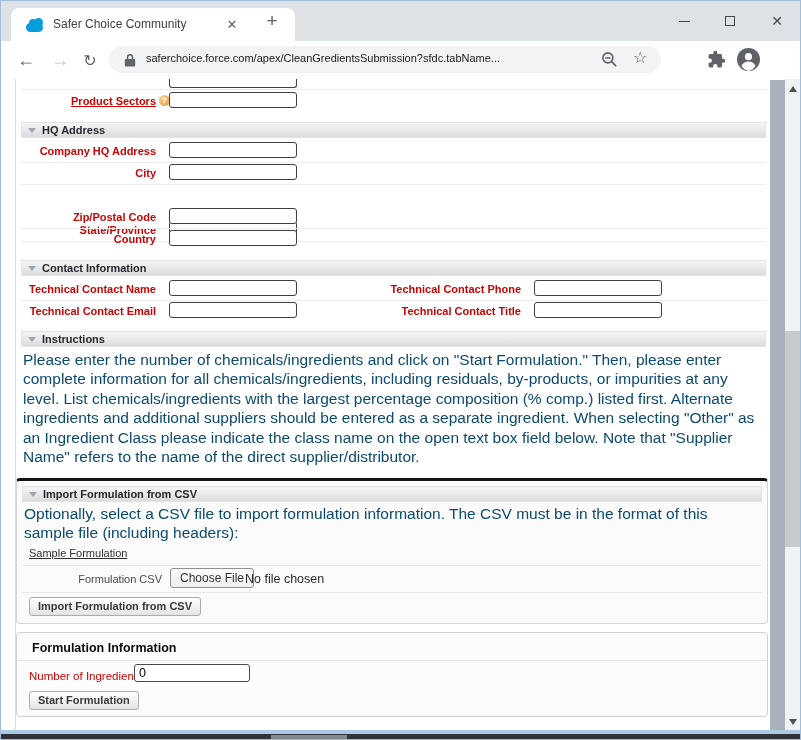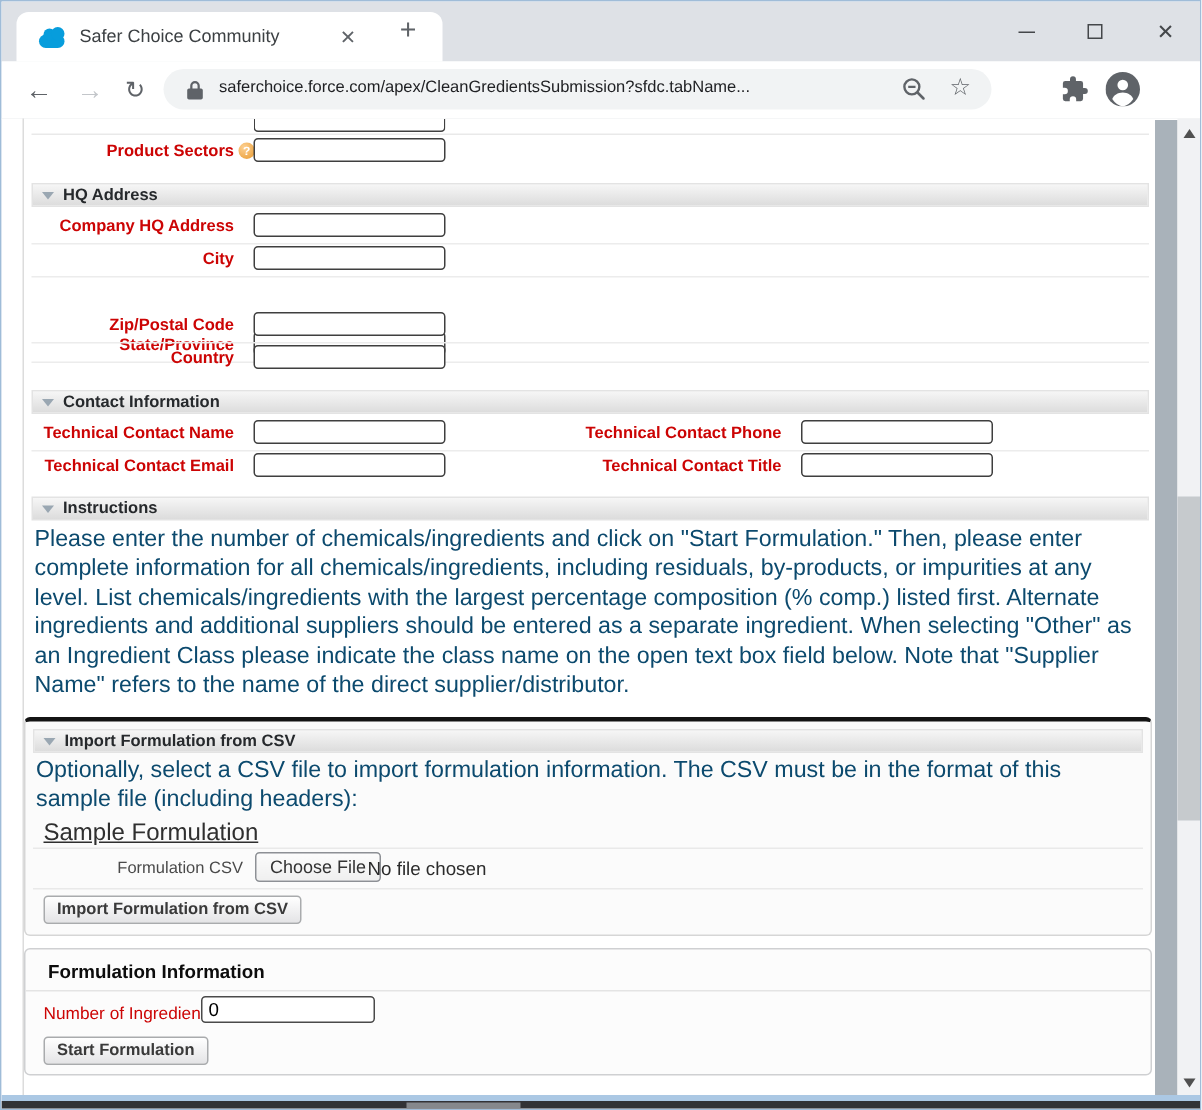--- a/index.html
+++ b/index.html
@@ -45,21 +45,21 @@
            background:radial-gradient(circle at 35% 30%,#fdd092,#e8992e);color:#fff;font-size:8px;font-weight:bold;
            text-align:center;line-height:11px;}
   .bigtext{position:absolute;font-size:15.5px;line-height:19.4px;color:#0c4a6e;}
   .box{position:absolute;left:15px;width:752px;box-sizing:border-box;background:#fcfcfc;border:1px solid #d6d6d6;border-radius:4px;}
   .sfbtn{position:absolute;height:19px;padding:0 8px;font-size:11px;font-weight:bold;color:#3a3a3a;
          background:linear-gradient(#ffffff,#e4e4e6);border:1px solid #a9abad;border-radius:3px;
          font-family:"Liberation Sans",sans-serif;line-height:17px;}
   .filebtn{position:absolute;height:20px;padding:0 9px;font-size:12px;color:#333;
            background:linear-gradient(#fcfcfc,#efefef);border:1px solid #8d9095;border-radius:3px;
            font-family:"Liberation Sans",sans-serif;line-height:18px;}
-  .link{font-size:16px;color:#2f2f2f;text-decoration:underline;}
+  .link{font-size:11px;color:#2f2f2f;text-decoration:underline;}
   .graylabel{position:absolute;font-size:11px;color:#4a4a4a;text-align:right;}
   
   .inner-scroll{position:absolute;left:769px;top:1px;width:15px;height:651px;background:#a9b2ba;}
   .vscroll{position:absolute;left:784px;top:0;width:17px;height:653px;background:#f1f2f4;}
   .vthumb{position:absolute;left:0;top:252px;width:17px;height:216px;background:#c6cacd;}
   .arr{position:absolute;left:4px;width:0;height:0;border-left:4.5px solid transparent;border-right:4.5px solid transparent;}
   .arr-up{top:7px;border-bottom:6px solid #505050;}
   .arr-down{bottom:7px;border-top:6px solid #505050;}
   .blue-line{position:absolute;left:0;top:651px;width:801px;height:4px;background:#abc8e4;}
   .dark-bar{position:absolute;left:0;top:655px;width:801px;height:7px;background:#323336;}
@@ -123,21 +123,21 @@
     </span>
     <span class="kebab">⋮</span>
   </div>
 
   <div class="page">
     <div class="left-edge"></div>
 
     <div style="position:absolute;left:168px;top:0;width:128px;height:9px;border:1px solid #3f3f3f;border-top:none;border-radius:0 0 3px 3px;background:#fff;box-sizing:border-box;"></div>
     <div class="hr" style="left:20px;top:10px;width:745px;"></div>
 
-    <span class="flabel" style="left:20px;top:16px;">Product Sectors</span>
+    <span class="flabel" style="left:20px;top:16px;text-decoration:underline;">Product Sectors</span>
     <span class="helpico" style="left:158px;top:16px;">?</span>
     <input class="sf-input" style="left: 168px; top: 13px;">
 
     <div class="sec" style="top:43px;">
       <span class="sec-tri"></span>
       <span class="sec-t">HQ Address</span>
     </div>
     <div class="frow" style="top:83px;">
       <span class="flabel">City</span>
       <input class="sf-input" style="left: 148px; top: 2px;">

